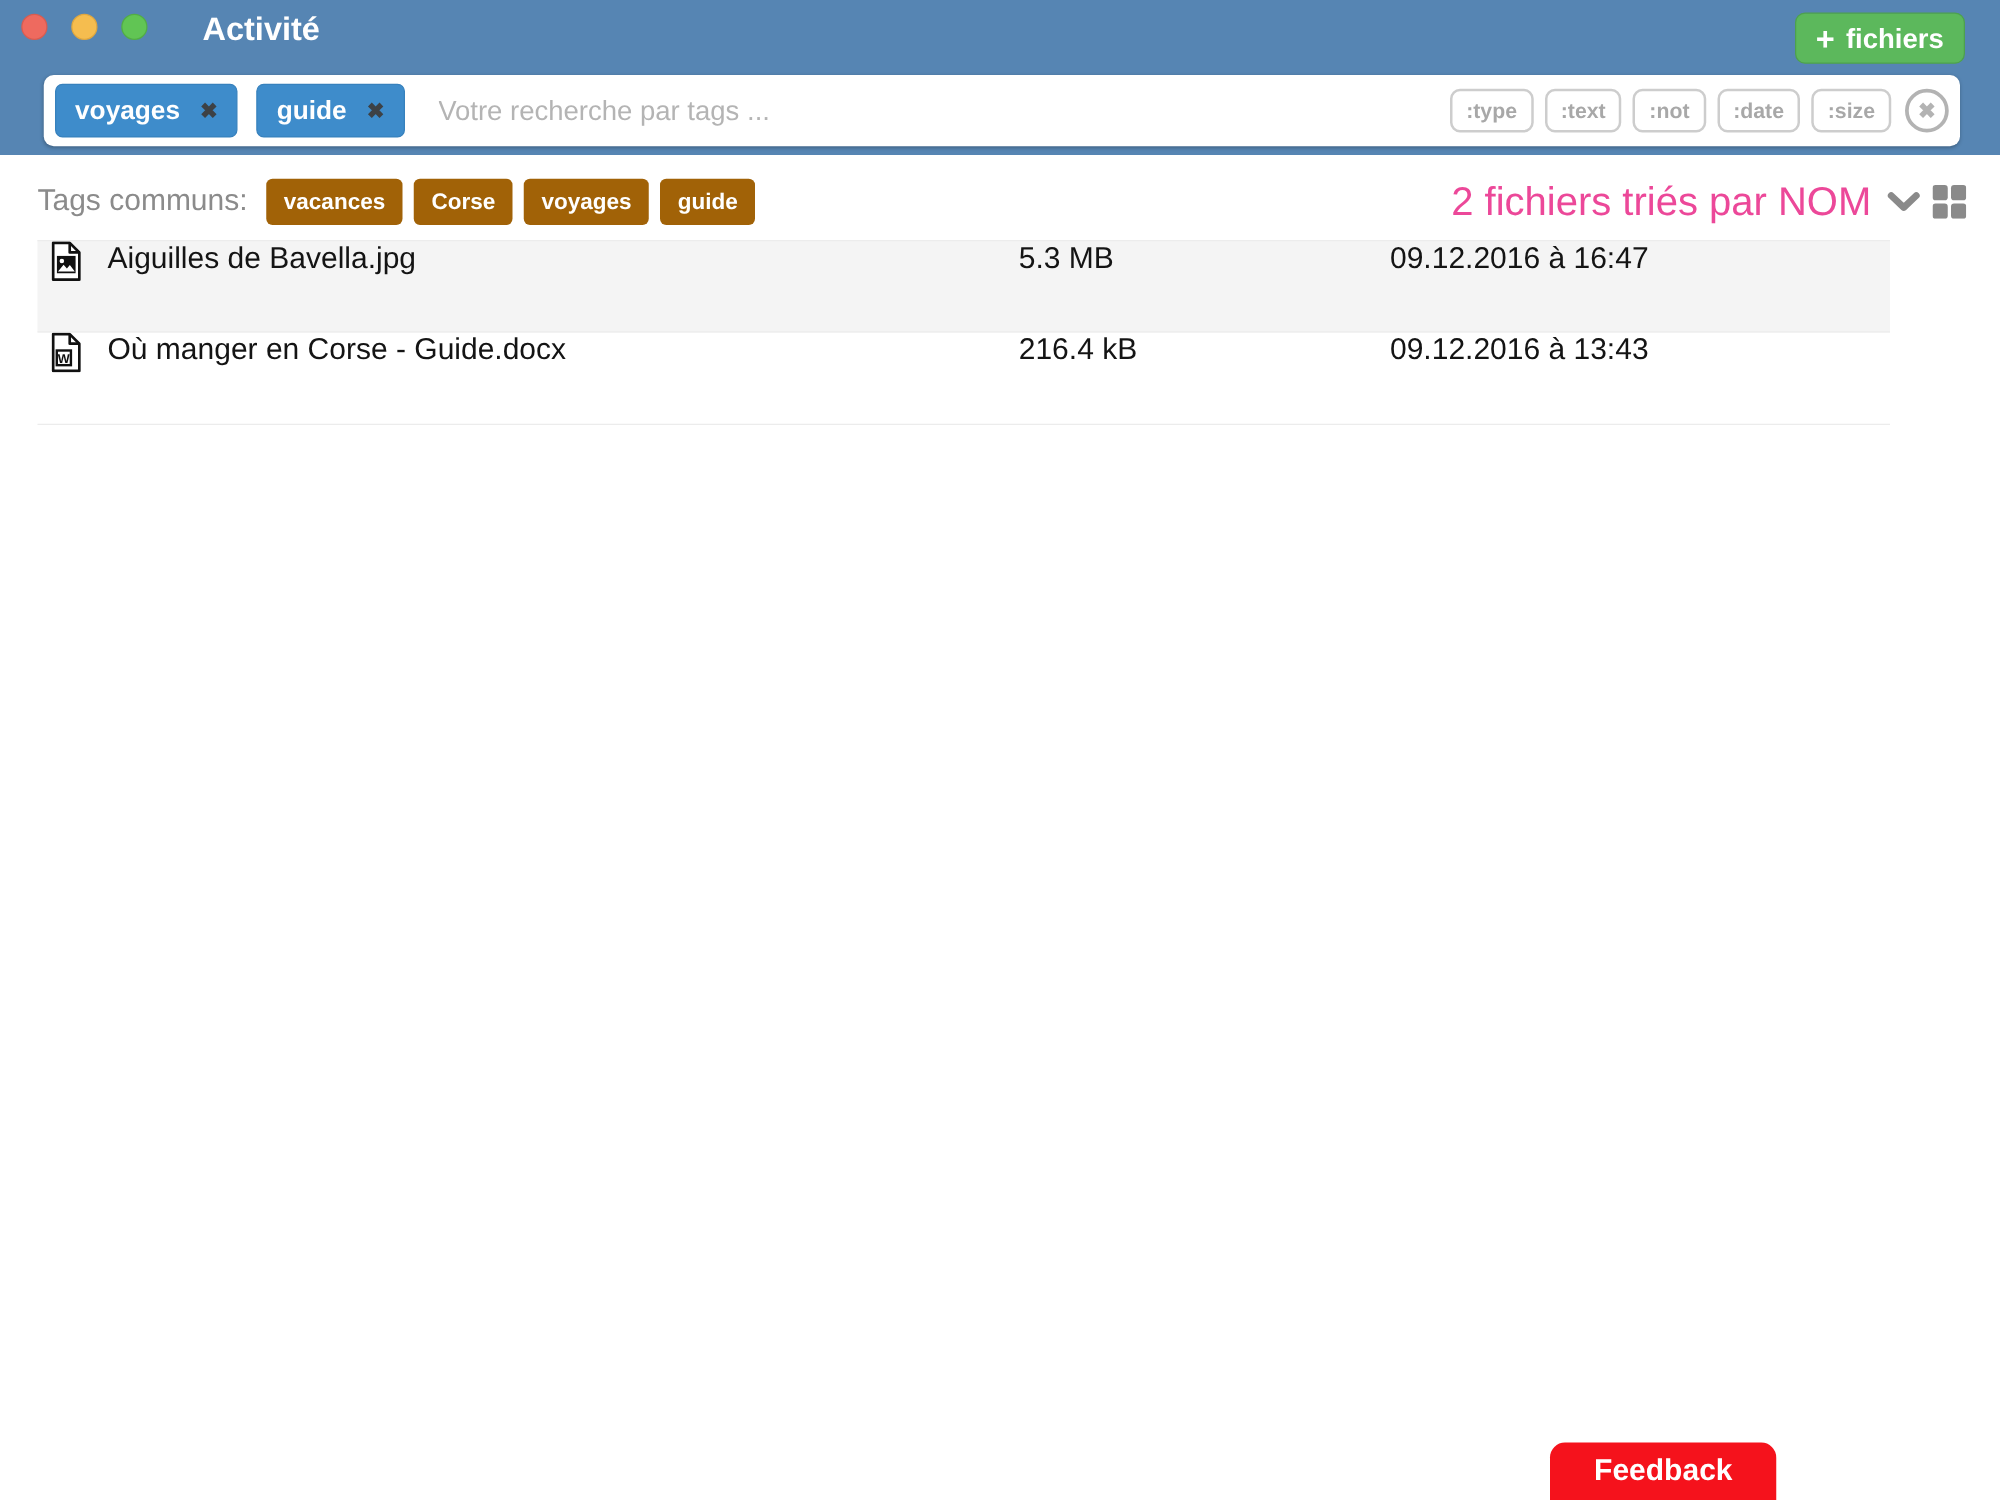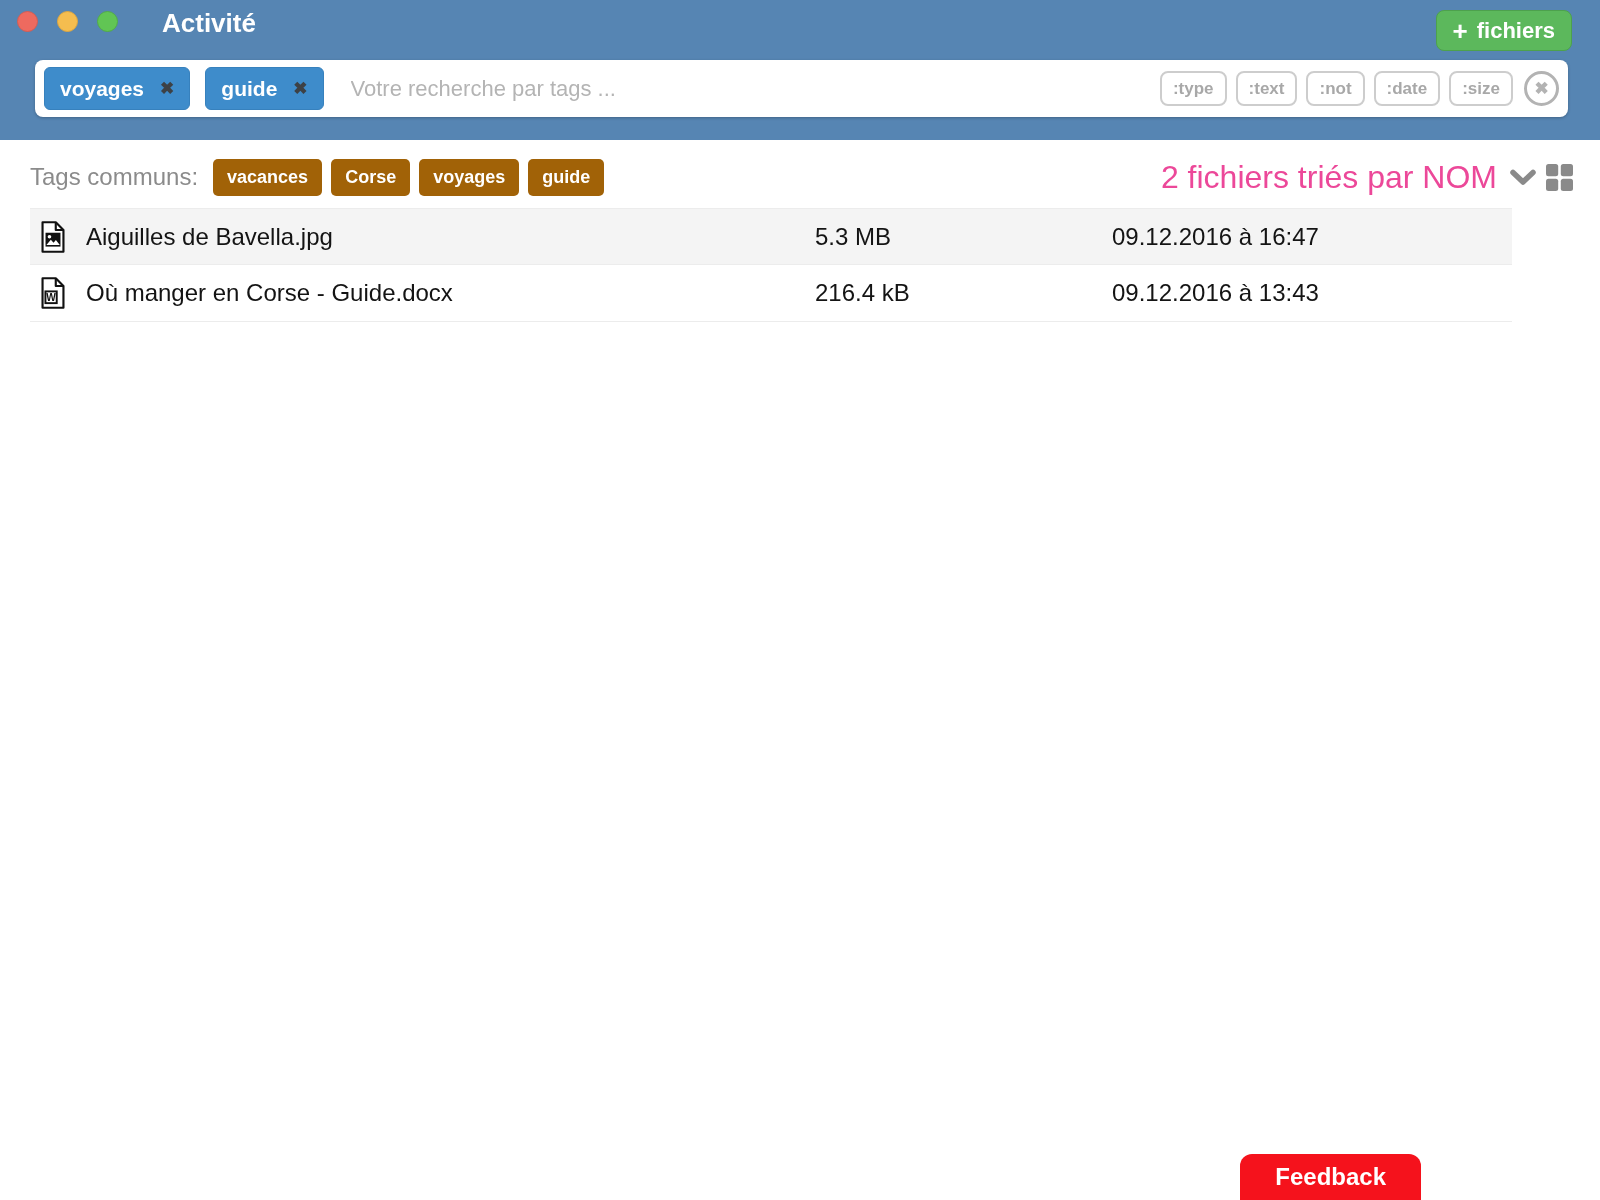--- a/index.html
+++ b/index.html
@@ -1,21 +1,21 @@
 <!DOCTYPE html>
 <html><head>
 <meta charset="utf-8">
 <style>
   * { margin: 0; padding: 0; box-sizing: border-box; }
   html, body { width: 1600px; height: 1200px; overflow: hidden; background: #ffffff;
     font-family: "Liberation Sans", sans-serif; }
   .window { position: relative; width: 1600px; height: 1200px; background: #fff; }
 
   
-  .titlebar { position: relative; height: 140px; background: #5685b3; }
+  .titlebar { position: relative; height: 124px; background: #5685b3; }
   .lights { position: absolute; left: 17px; top: 11px; display: flex; gap: 19px; }
   .light { width: 21px; height: 21px; border-radius: 50%; }
   .light.red    { background: #ee6a5f; border: 1px solid #d85c50; }
   .light.yellow { background: #f5bd4f; border: 1px solid #e0a73e; }
   .light.green  { background: #61c554; border: 1px solid #52ad45; }
   .win-title { position: absolute; left: 162px; top: 8px; color: #ffffff;
     font-size: 26px; font-weight: bold; }
   .add-files { position: absolute; right: 28px; top: 10px; height: 41px;
     background: #5cb85c; border: 1px solid #4da14d; border-radius: 8px;
     color: #fff; font-size: 22px; font-weight: bold; display: flex;
@@ -48,21 +48,21 @@
   .tag { height: 37px; background: #a16207; border-radius: 5px; color: #fff;
     font-size: 18px; font-weight: bold; display: flex; align-items: center;
     padding: 0 14px; margin-right: 9px; cursor: pointer; }
   .tags-spacer { flex: 1; }
   .sort-text { color: #ec4899; font-size: 32px; margin-right: 12px; }
   .sort-chevron { cursor: pointer; display: flex; align-items: center; margin-right: 9px; }
   .view-grid { cursor: pointer; display: flex; align-items: center; }
 
   
   .file-list { margin: 9px 88px 0 30px; }
-  .file-row { height: 57px; display: flex; align-items: center; padding-left: 10px;
+  .file-row { height: 74px; display: flex; align-items: flex-start; padding-left: 10px;
     border-bottom: 1px solid #ececec; cursor: pointer; }
   .file-row.alt { background: #f4f4f4; border-top: 1px solid #ececec; }
   .file-icon { width: 26px; margin-right: 20px; display: flex; align-items: center; }
   .file-name { flex: 1; font-size: 24px; color: #141414; white-space: nowrap; }
   .file-size { width: 265px; font-size: 24px; color: #141414; margin-left: 44px; }
   .file-date { width: 400px; font-size: 24px; color: #141414; margin-left: 32px; }
 
   
   .footer-links { position: absolute; left: 0; right: 0; bottom: 30px; text-align: center;
     color: #6f6f6f; font-size: 23px; }

